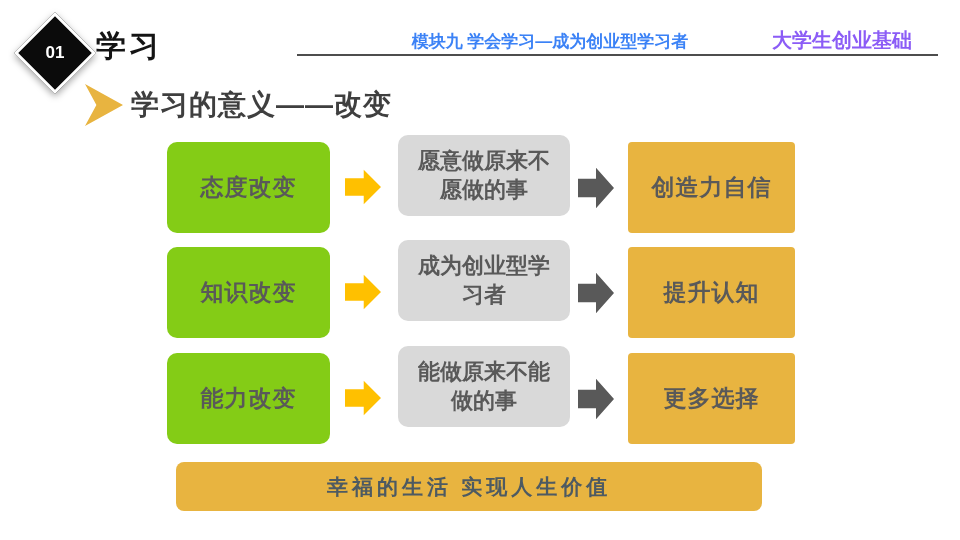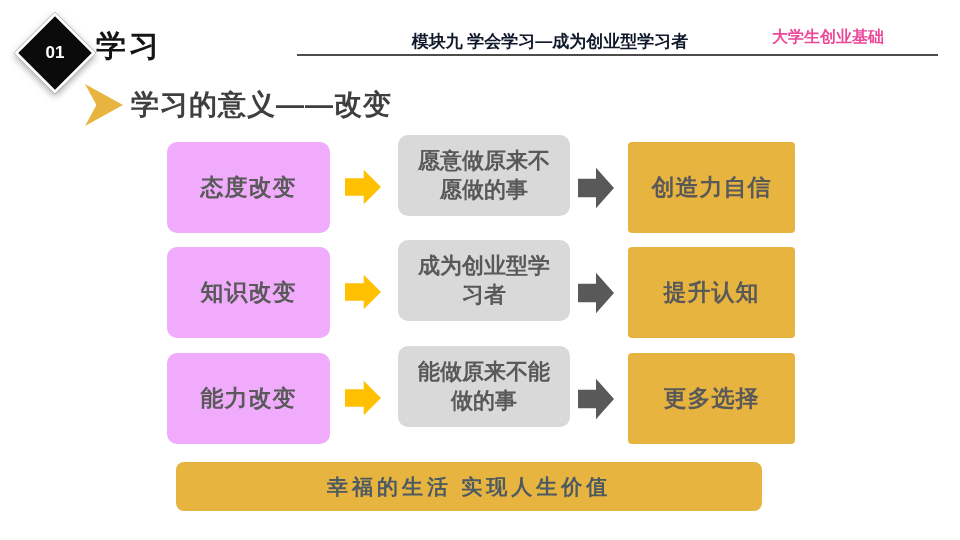--- a/index.html
+++ b/index.html
@@ -20,25 +20,25 @@
     color:#ffffff; font-size:17px; font-weight:bold;
   }
 
   
   .section-title {
     position:absolute; left:96px; top:26px; font-size:30px; font-weight:bold;
     color:#141414; letter-spacing:3px;
   }
   .module-title {
     position:absolute; left:350px; top:30px; width:400px; text-align:center;
-    font-size:17px; font-weight:bold; color:#0f172a;
+    font-size:17px; font-weight:bold; color:#3b82f6;
   }
   .course-title {
-    position:absolute; left:772px; top:27px; font-size:16px; font-weight:bold;
-    color:#ec4899;
+    position:absolute; left:772px; top:27px; font-size:20px; font-weight:bold;
+    color:#8b5cf6;
   }
   .header-line {
     position:absolute; left:297px; top:54px; width:641px; height:2px;
     background:#4d4d4d;
   }
 
   
   .heading-icon {
     position:absolute; left:85px; top:84px; width:38px; height:42px;
     background:#E8B440;
@@ -50,21 +50,21 @@
   }
 
   
   .flow-row { position:absolute; left:167px; width:628px; height:91px; }
   .row-1 { top:142px; } .row-2 { top:247px; } .row-3 { top:353px; }
 
   .box { display:flex; align-items:center; justify-content:center;
          font-weight:bold; color:#595959; text-align:center; }
   .box-cause {
     position:absolute; left:0; top:0; width:163px; height:91px;
-    background:#f0abfc; border-radius:10px; font-size:23px; letter-spacing:1px;
+    background:#84cc16; border-radius:10px; font-size:23px; letter-spacing:1px;
   }
   .box-effect {
     position:absolute; left:231px; top:-7px; width:172px; height:81px;
     background:#D9D9D9; border-radius:10px; font-size:22px; line-height:1.3;
   }
   .box-effect span { display:inline-block; max-width:142px; }
   .box-result {
     position:absolute; left:461px; top:0; width:167px; height:91px;
     background:#E8B440; border-radius:4px; font-size:23px; letter-spacing:1px;
   }

